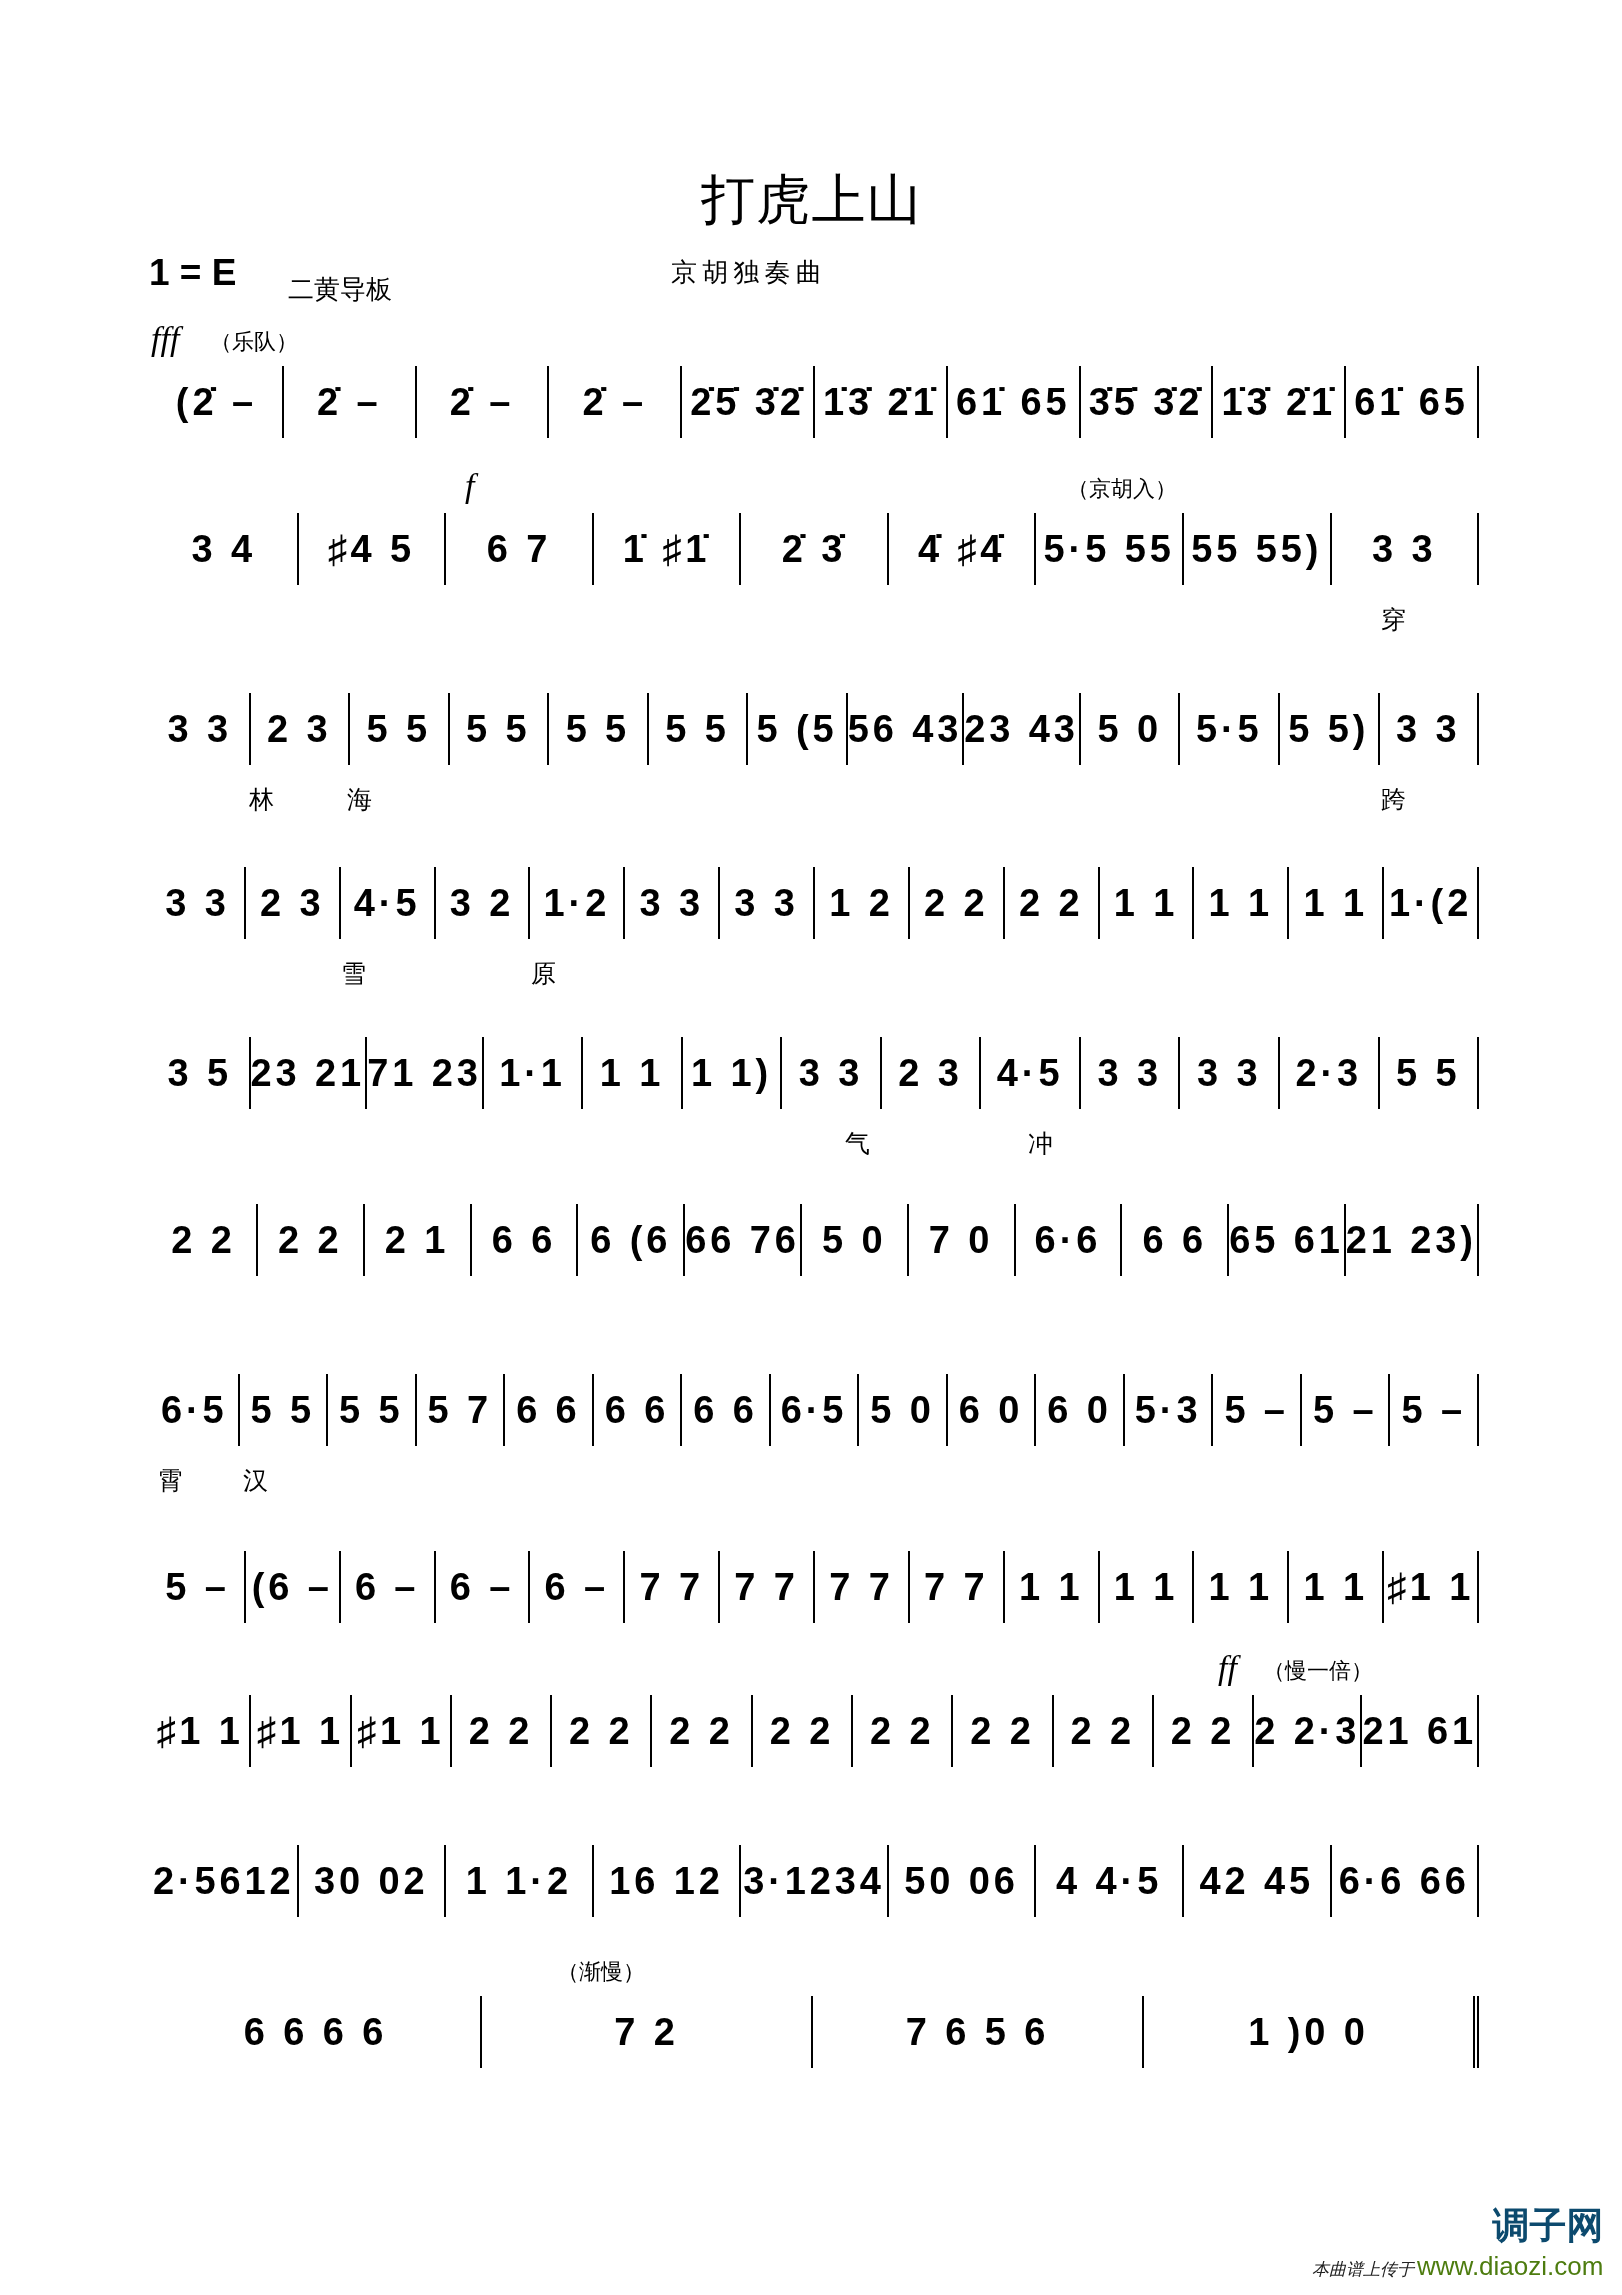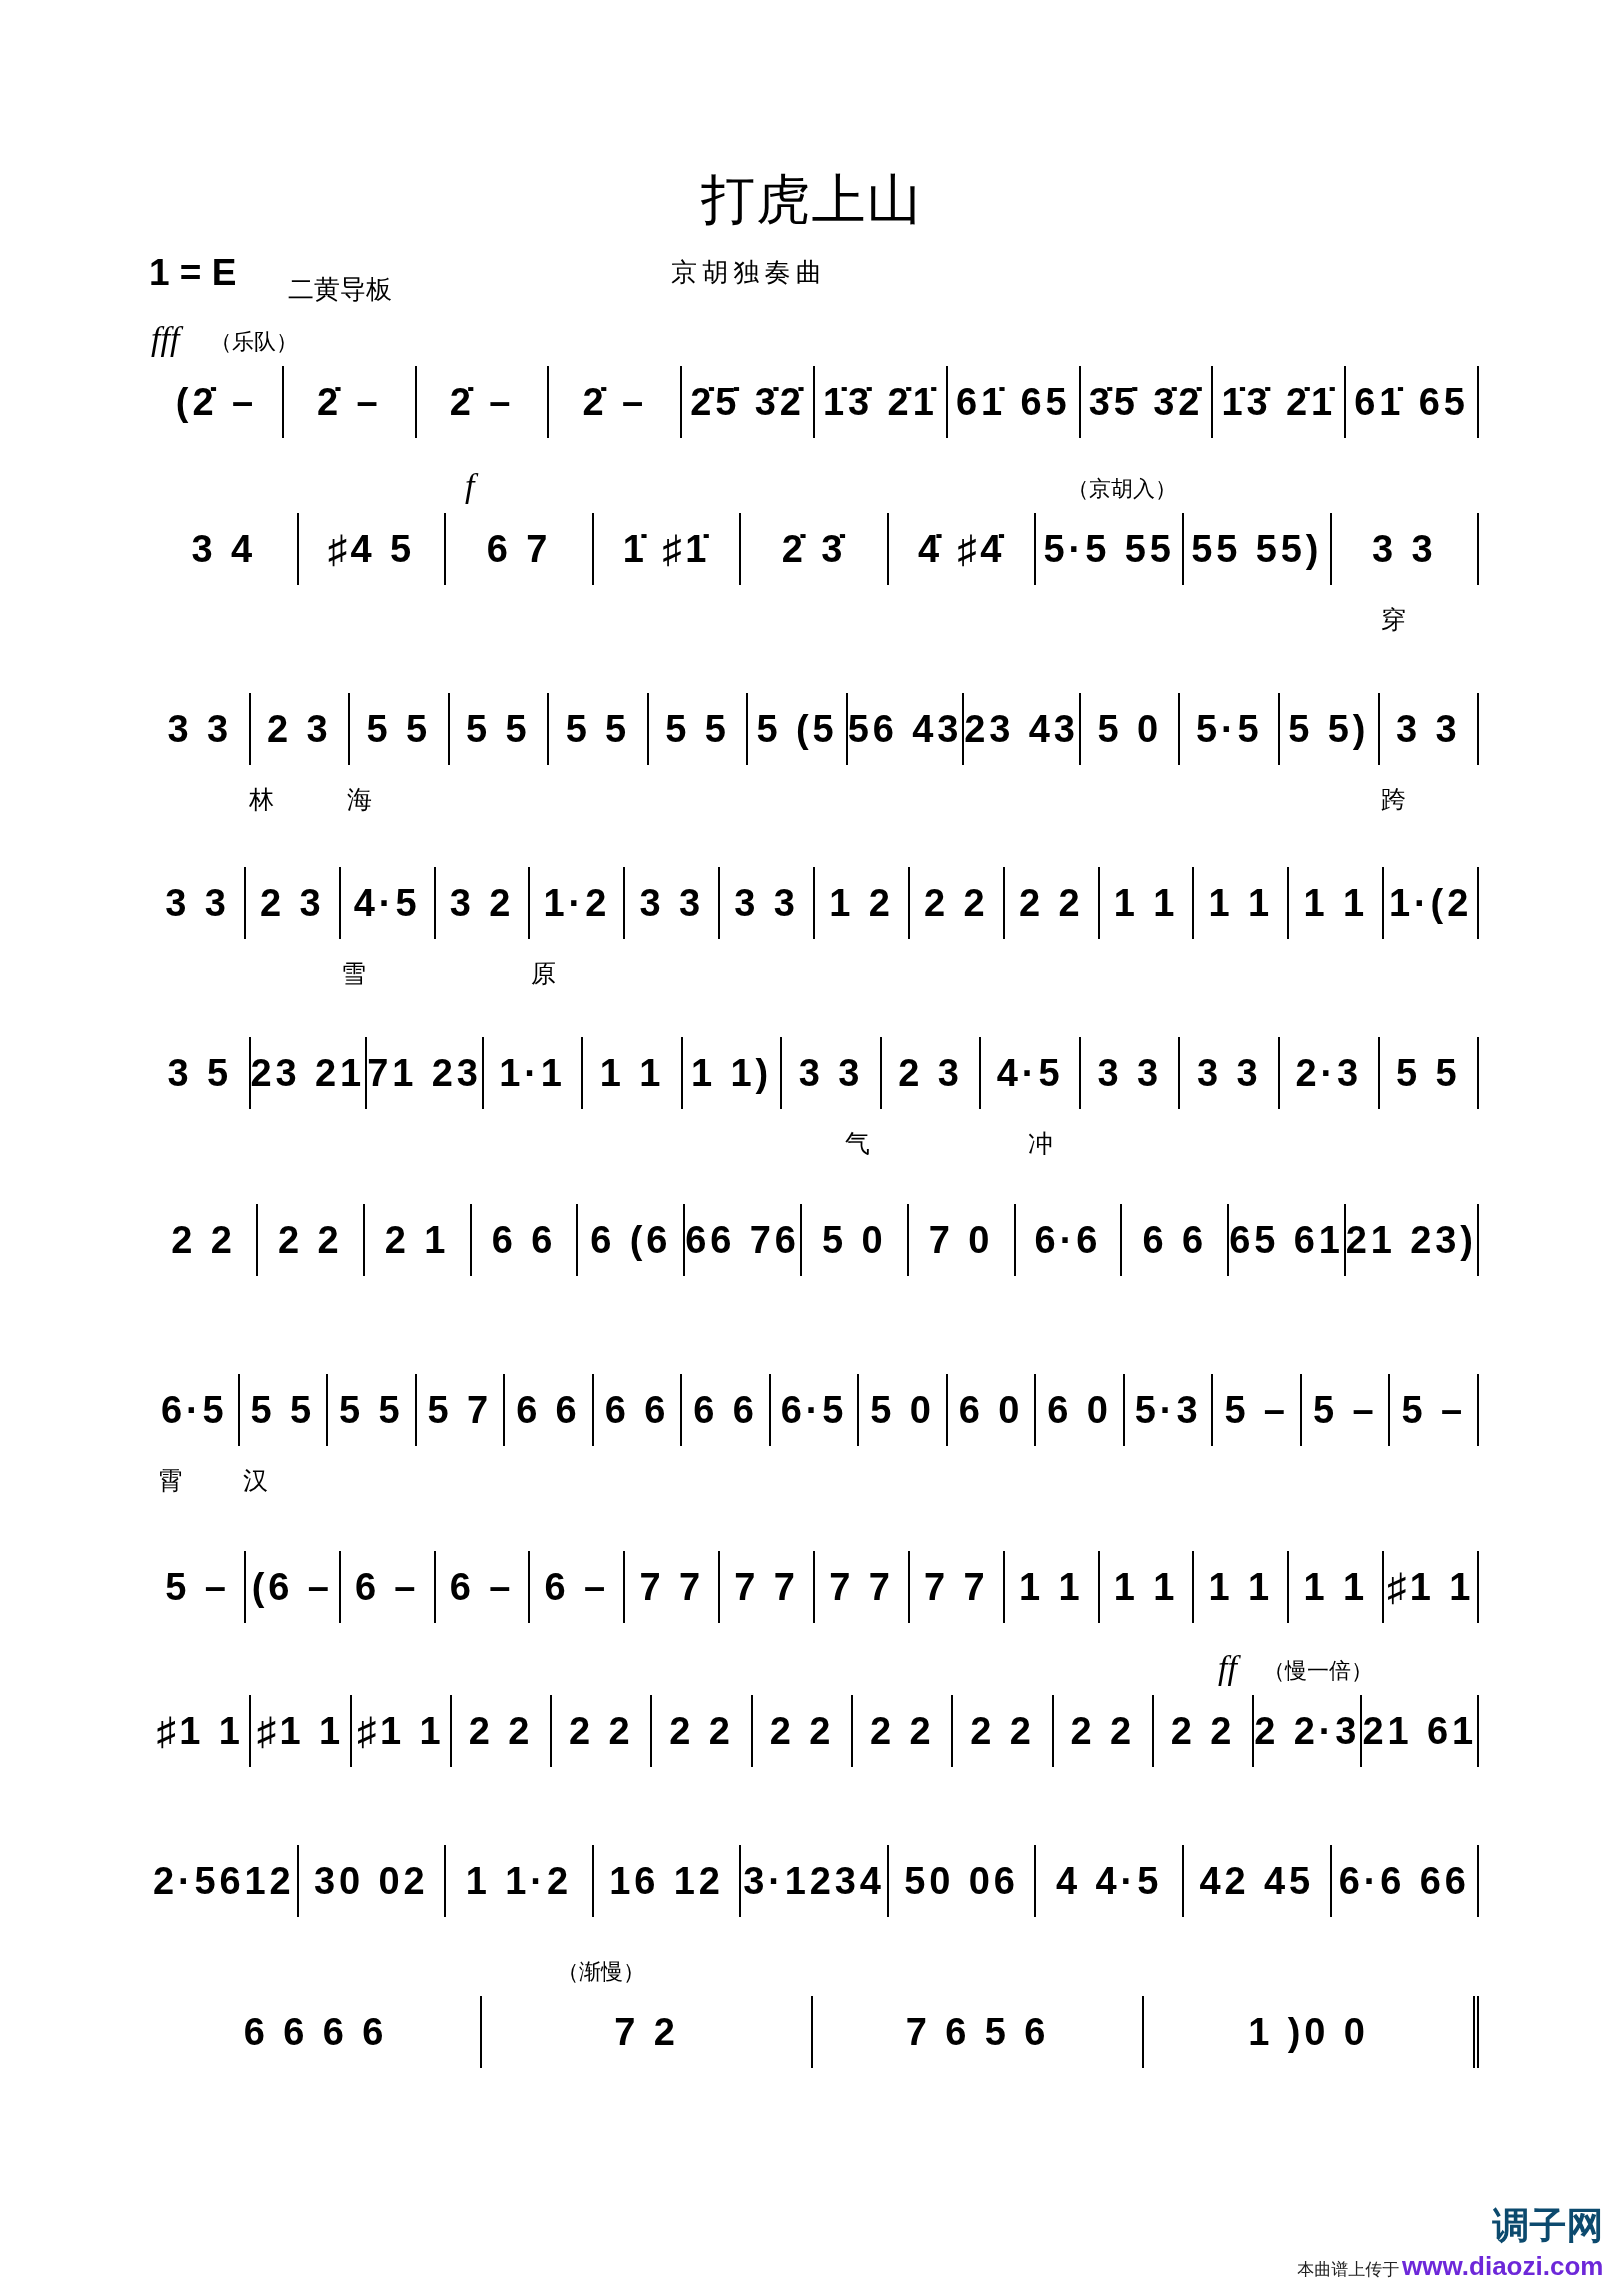--- a/index.html
+++ b/index.html
@@ -18,22 +18,22 @@
          border-right:2px solid #000; position:relative;
          font-weight:bold; font-size:38px; letter-spacing:3.9px; white-space:nowrap; }
   .bar:first-child { border-left:none; }
   .bar.final { border-right:6.5px double #000; }
   .above { position:absolute; font-size:22px; white-space:nowrap; }
   .dyn { font-family:"Liberation Serif","DejaVu Serif",serif; font-style:italic;
          font-weight:normal; font-size:34px; }
   .lyric { position:absolute; top:116px; font-size:25px; }
   .watermark { position:absolute; right:19.6px; bottom:13px; text-align:right; }
   .watermark .site { font-size:37px; font-weight:bold; color:#0c4a6e; }
-  .watermark .url { font-size:26px; font-weight:bold; color:#6d28d9; }
-  .watermark .note { font-size:17px; color:#222; }
+  .watermark .url { font-size:26px; font-weight:normal; color:#4d7c0f; }
+  .watermark .note { font-size:17px; color:#222;font-style:italic; }
 </style>
 </head>
 <body>
 
 <div class="title">打虎上山</div>
 <div class="key"><span>1 = E</span></div>
 <div class="tempo">二黄导板</div>
 <div class="subtitle">京胡独奏曲</div>
 
 <div id="score">

